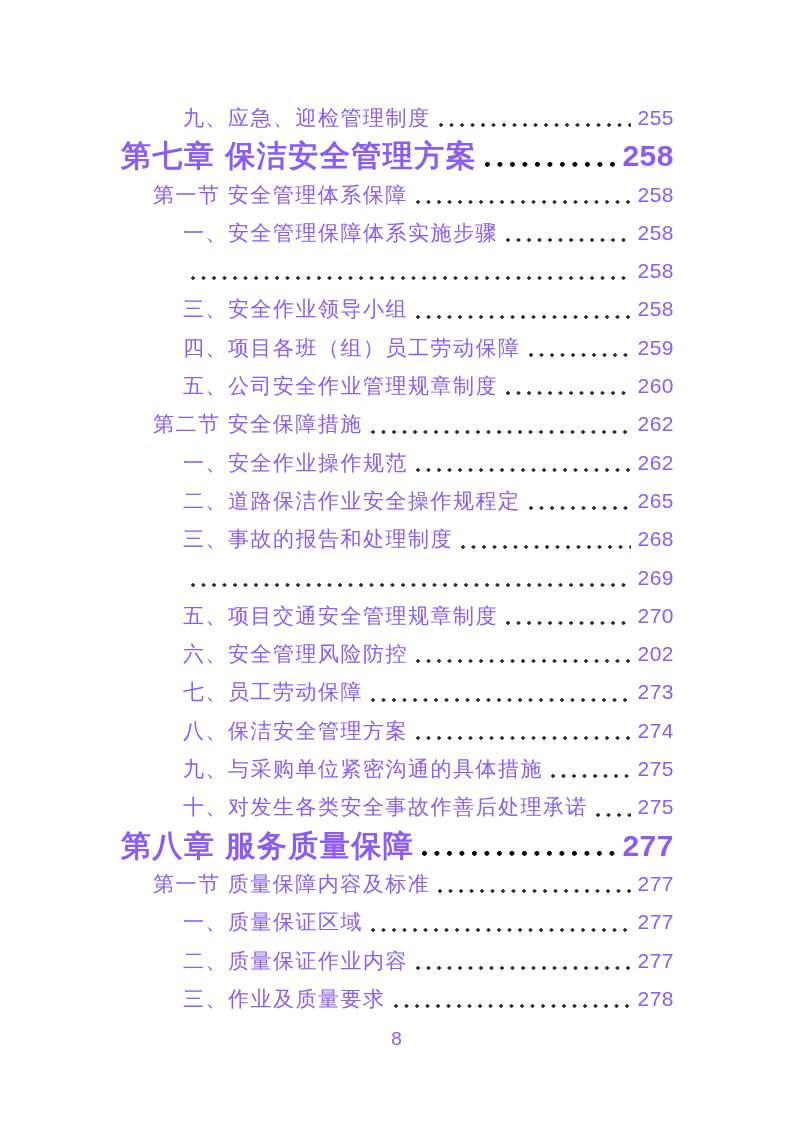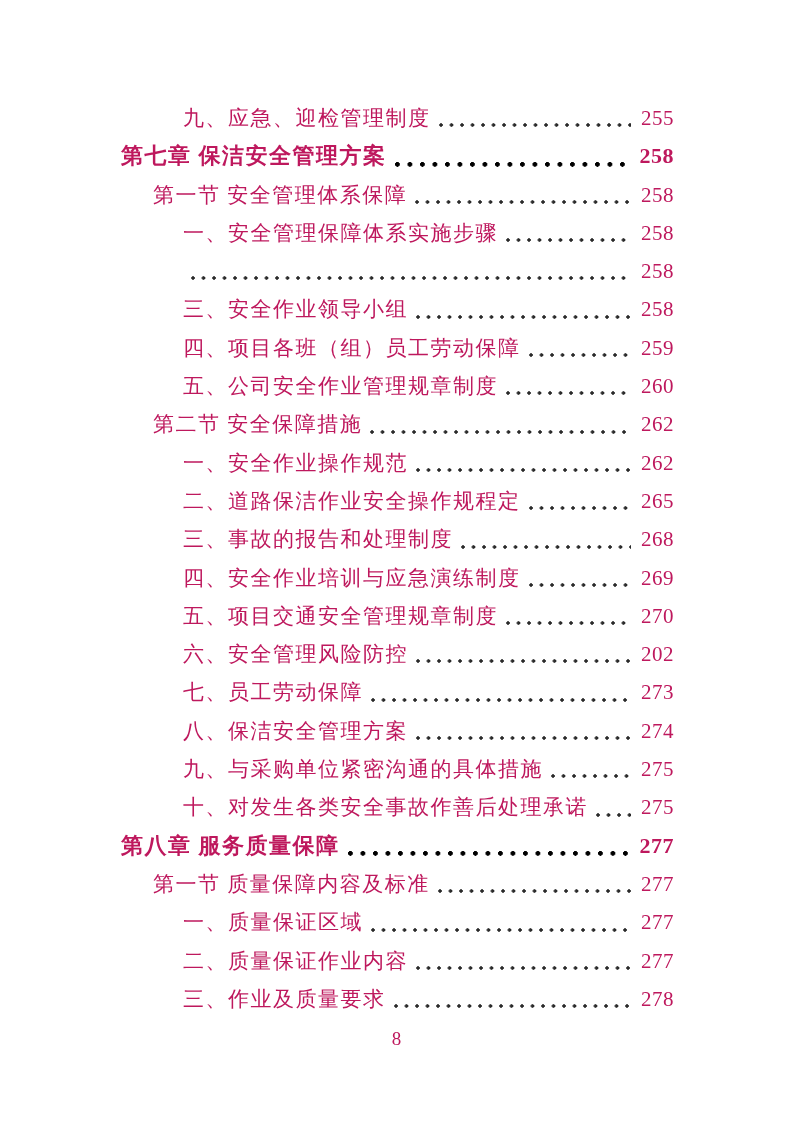--- a/index.html
+++ b/index.html
@@ -6,40 +6,40 @@
     margin: 0;
     padding: 0;
     background: #ffffff;
   }
   .page {
     position: relative;
     width: 793px;
     height: 1122px;
     background: #ffffff;
     overflow: hidden;
-    font-family: Liberation Serif, serif;
-    color: #be185d;
+    font-family: Liberation Sans, sans-serif;
+    color: #8b5cf6;
   }
   .toc {
     position: absolute;
     left: 121px;
     top: 99px;
     width: 553px;
   }
   .toc-row {
     display: flex;
     align-items: baseline;
     height: 38.3px;
     line-height: 38.3px;
     font-size: 21px;
     white-space: nowrap;
   }
   .toc-row.chapter {
     font-weight: bold;
-    font-size: 22px;
+    font-size: 30px;
     letter-spacing: 0.5px;
   }
   .toc-row.section { padding-left: 32px; }
   .toc-row.item    { padding-left: 62px; }
   .toc-label {
     letter-spacing: 1.5px;
     flex: 0 0 auto;
   }
   .toc-dots {
     flex: 1 1 auto;
@@ -131,21 +131,20 @@
         <span class="toc-label">二、道路保洁作业安全操作规程定</span>
         <span class="toc-dots"></span>
         <span class="toc-page">265</span>
       </div>
       <div class="toc-row item">
         <span class="toc-label">三、事故的报告和处理制度</span>
         <span class="toc-dots"></span>
         <span class="toc-page">268</span>
       </div>
       <div class="toc-row item">
-        <span class="toc-label">四、安全作业培训与应急演练制度</span>
         <span class="toc-dots"></span>
         <span class="toc-page">269</span>
       </div>
       <div class="toc-row item">
         <span class="toc-label">五、项目交通安全管理规章制度</span>
         <span class="toc-dots"></span>
         <span class="toc-page">270</span>
       </div>
       <div class="toc-row item">
         <span class="toc-label">六、安全管理风险防控</span>

